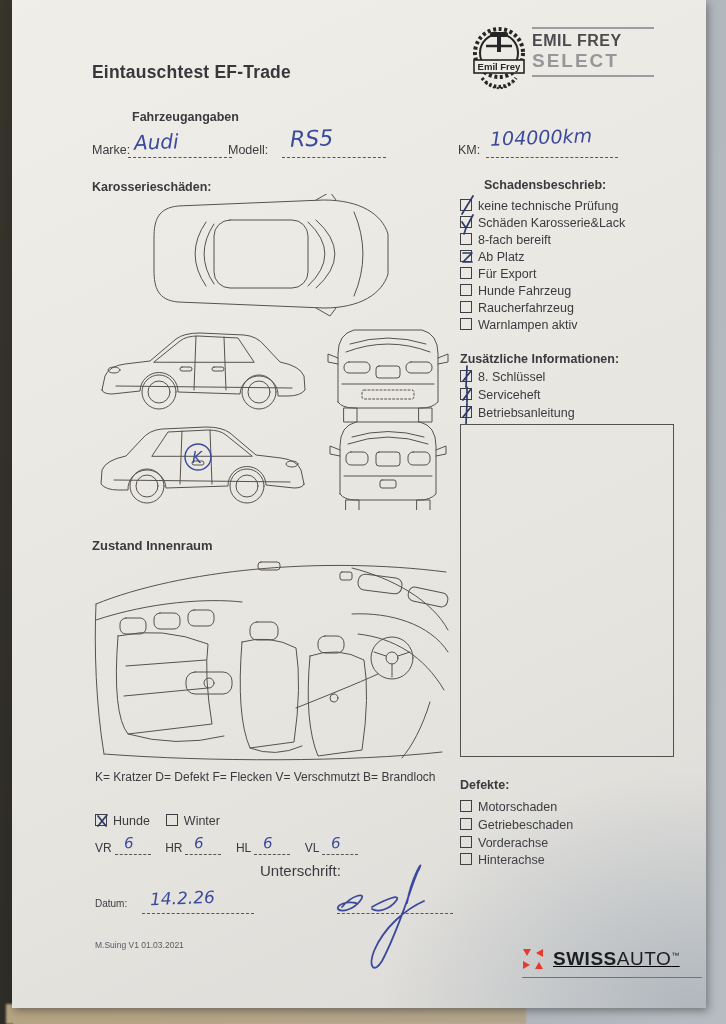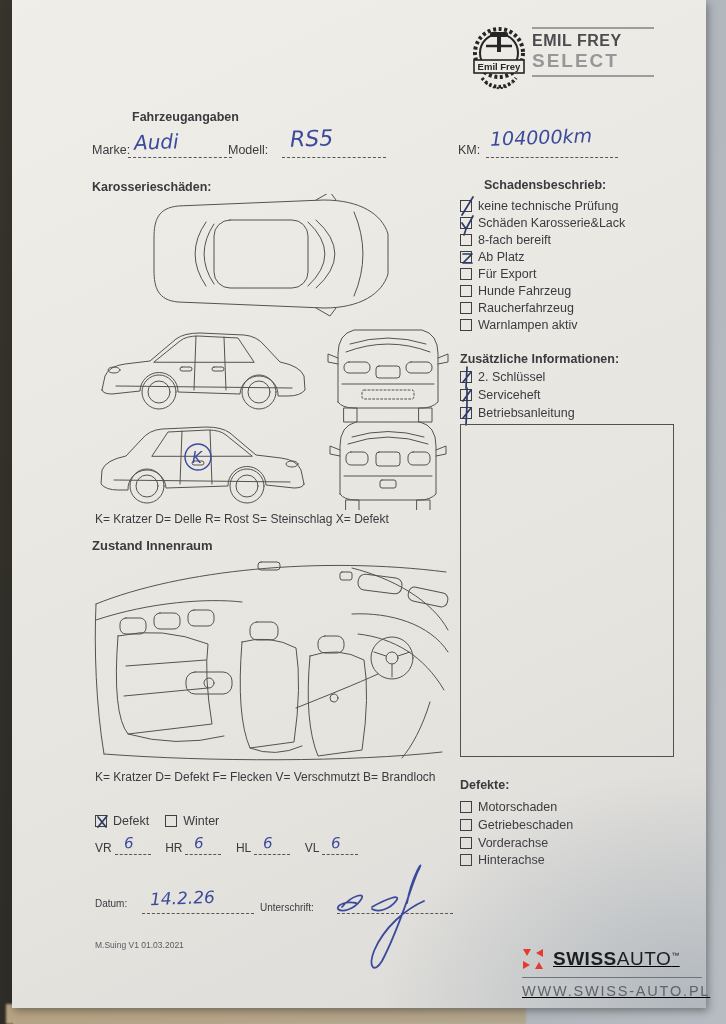--- a/index.html
+++ b/index.html
@@ -20,21 +20,21 @@
   .lbl{font-size:12.5px;color:#3b3b3f;}
   .bold{font-weight:bold;}
   .title{font-size:17.5px;font-weight:bold;color:#38383c;letter-spacing:.2px;}
   .tiny{font-size:8.5px;color:#5a5a5e;}
 
   .hand{font-family:"DejaVu Sans", sans-serif;font-style:italic;color:#3c4a9e;
         transform:rotate(-2deg);white-space:nowrap;}
 
   .dash{display:inline-block;border-bottom:1.6px dashed #55555a;height:1px;vertical-align:baseline;}
 
-  .row{display:flex;align-items:center;gap:6px;font-size:12.5px;color:#3b3b3f;}
+  .row{display:flex;align-items:flex-start;gap:6px;font-size:12.5px;color:#3b3b3f;}
   .chk{position:relative;width:10px;height:10px;border:1.6px solid #3f3f43;flex:none;background:transparent;}
   .chk svg{position:absolute;left:-3px;top:-8px;width:18px;height:26px;display:none;overflow:visible;}
   .chk.checked svg{display:block;}
   .chk svg path{stroke:#2e3966;stroke-width:1.7;fill:none;stroke-linecap:round;stroke-linejoin:round;}
 
   .diagram path,.diagram circle,.diagram rect,.diagram line,.diagram ellipse,.diagram polyline
         {stroke:#56534c;stroke-width:1;fill:none;stroke-linecap:round;stroke-linejoin:round;}
   .diagram .pen{stroke:#3c4a9e;stroke-width:1.4;}
   .diagram text.pen-t{fill:#3c4a9e;stroke:none;font-size:15px;font-style:italic;font-family:"DejaVu Sans",sans-serif;}
 
@@ -56,20 +56,21 @@
 </style>
 </head>
 <body>
 
 <div class="photo">
   <div class="desk-dark-left"></div>
   <div class="desk-tan-bottom"></div>
 
   <div class="paper">
 
+    <div class="abs title" style="left:80px;top:62px;">Eintauschtest EF-Trade</div>
 
     <svg class="abs" style="left:460px;top:24px;" width="54" height="68" viewBox="0 0 54 68">
       <circle cx="27" cy="29" r="24" fill="none" stroke="#262626" stroke-width="4" stroke-dasharray="3,2.6"></circle>
       <circle cx="27" cy="29" r="19" fill="none" stroke="#262626" stroke-width="2"></circle>
       <rect x="25" y="10" width="4" height="18" fill="#262626" stroke="none"></rect>
       <rect x="18" y="8" width="18" height="5" rx="2" fill="#262626" stroke="none"></rect>
       <path d="M14,22 L40,22" stroke="#262626" stroke-width="2.5"></path>
       <rect x="2" y="36" width="50" height="13" fill="#efede8" stroke="#262626" stroke-width="1.6"></rect>
       <text x="27" y="46" text-anchor="middle" font-size="9.5" font-weight="bold" fill="#262626" font-family="Liberation Sans, sans-serif">Emil Frey</text>
       <path d="M10,54 A21,21 0 0,0 44,54" fill="none" stroke="#262626" stroke-width="3.4" stroke-dasharray="2.6,2.2"></path>
@@ -168,21 +169,20 @@
         <rect x="284" y="258" width="24" height="14" rx="3"></rect>
         <path d="M252,282 L340,282"></path>
         <path d="M248,256 L238,252 L238,260 L248,262"></path>
         <path d="M344,256 L354,252 L354,260 L344,262"></path>
         <rect x="254" y="306" width="13" height="12"></rect>
         <rect x="325" y="306" width="13" height="12"></rect>
         <rect x="288" y="286" width="16" height="8" rx="2"></rect>
       </g>
     </svg>
 
-    <div class="abs lbl" style="left:83px;top:512px;font-size:12px;">K= Kratzer D= Delle R= Rost S= Steinschlag X= Defekt</div>
 
     <div class="abs lbl bold" style="left:80px;top:538px;font-size:13px;">Zustand Innenraum</div>
 
     <svg class="abs diagram" style="left:78px;top:556px;" width="364" height="208" viewBox="0 0 364 208">
       <path d="M6,48 C90,14 230,0 356,16"></path>
       <path d="M6,48 C4,92 6,150 14,198"></path>
       <path d="M14,198 C120,206 262,206 352,196"></path>
       <path d="M6,64 C60,46 118,42 152,46"></path>
       <path d="M262,12 C302,22 342,44 358,74"></path>
 
@@ -222,21 +222,21 @@
 
     <div class="abs lbl" style="left:83px;top:770px;font-size:12px;">K= Kratzer D= Defekt F= Flecken V= Verschmutzt B= Brandloch</div>
 
 
     <div class="abs row" style="left:83px;top:814px;">
       <span class="chk checked">
         <svg viewBox="0 0 18 26">
             <path d="M5,19 L14,8 M5,9 L13,19"></path>
           </svg>
       </span>
-      <span>Defekt</span>
+      <span>Hunde</span>
       <span class="chk" style="margin-left:10px;">
         
       </span>
       <span>Winter</span>
     </div>
 
     <div class="abs" style="left:83px;top:838px;">
       <span class="tire">
         <span>VR</span>
         <span class="t-line">
@@ -260,21 +260,21 @@
         <span class="t-line">
             <span class="t-val hand">6</span>
           </span>
       </span>
     </div>
 
     <div class="abs lbl" style="left:83px;top:898px;font-size:10px;">Datum:</div>
     <div class="abs dash" style="left:130px;top:912px;width:112px;"></div>
     <div class="abs hand" style="left:138px;top:888px;font-size:17px;">14.2.26</div>
 
-    <div class="abs lbl" style="left:248px;top:902px;font-size:10px;">Unterschrift:</div>
+    <div class="abs lbl" style="left:248px;top:862px;font-size:15px;">Unterschrift:</div>
     <div class="abs dash" style="left:325px;top:912px;width:116px;"></div>
     <svg class="abs" style="left:300px;top:845px;overflow:visible;" width="150" height="135" viewBox="0 0 150 135">
       <g fill="none" stroke="#3c4a9e" stroke-width="1.8" stroke-linecap="round">
         <path d="M30,62 C40,50 56,46 48,56 C42,64 30,68 26,64 C24,60 34,56 44,58"></path>
         <path d="M60,62 C74,54 90,48 84,56 C78,64 66,68 60,64"></path>
         <path d="M95,58 C100,30 114,10 106,26 C98,44 88,82 70,116 C62,129 56,122 62,106 C72,82 94,64 112,56"></path>
       </g>
     </svg>
 
     <div class="abs tiny" style="left:83px;top:940px;">M.Suing V1 01.03.2021</div>
@@ -332,21 +332,21 @@
     </div>
 
     <div class="abs lbl bold" style="left:448px;top:352px;">Zusätzliche Informationen:</div>
 
     <div class="abs row" style="left:448px;top:370px;">
       <span class="chk checked">
         <svg viewBox="0 0 18 26">
             <path d="M9,3 L8,24 M5,18 L13,8"></path>
           </svg>
         </span>
-      <span>2. Schlüssel</span>
+      <span>8. Schlüssel</span>
     </div>
     <div class="abs row" style="left:448px;top:388px;">
       <span class="chk checked">
         <svg viewBox="0 0 18 26">
             <path d="M5,19 L13,8 M9,6 L9,21"></path>
           </svg>
         </span>
       <span>Serviceheft</span>
     </div>
     <div class="abs row" style="left:448px;top:406px;">
@@ -392,15 +392,14 @@
         <g fill="#e8392e">
           <polygon points="1,1 9,1 5,8"></polygon>
           <polygon points="21,1 21,9 14,5"></polygon>
           <polygon points="21,21 13,21 17,14"></polygon>
           <polygon points="1,21 1,13 8,17"></polygon>
         </g>
       </svg>
       <div class="sw-brand"><span class="sw-bold">SWISS</span><span>AUTO</span><span class="sw-tm">™</span></div>
     </div>
     <div class="sw-div" style="margin:7px 0 5px 0;width:180px;"></div>
-    <div class="sw-url">WWW.SWISS-AUTO.PL</div>
   </div>
 </div>
 
 </body></html>

